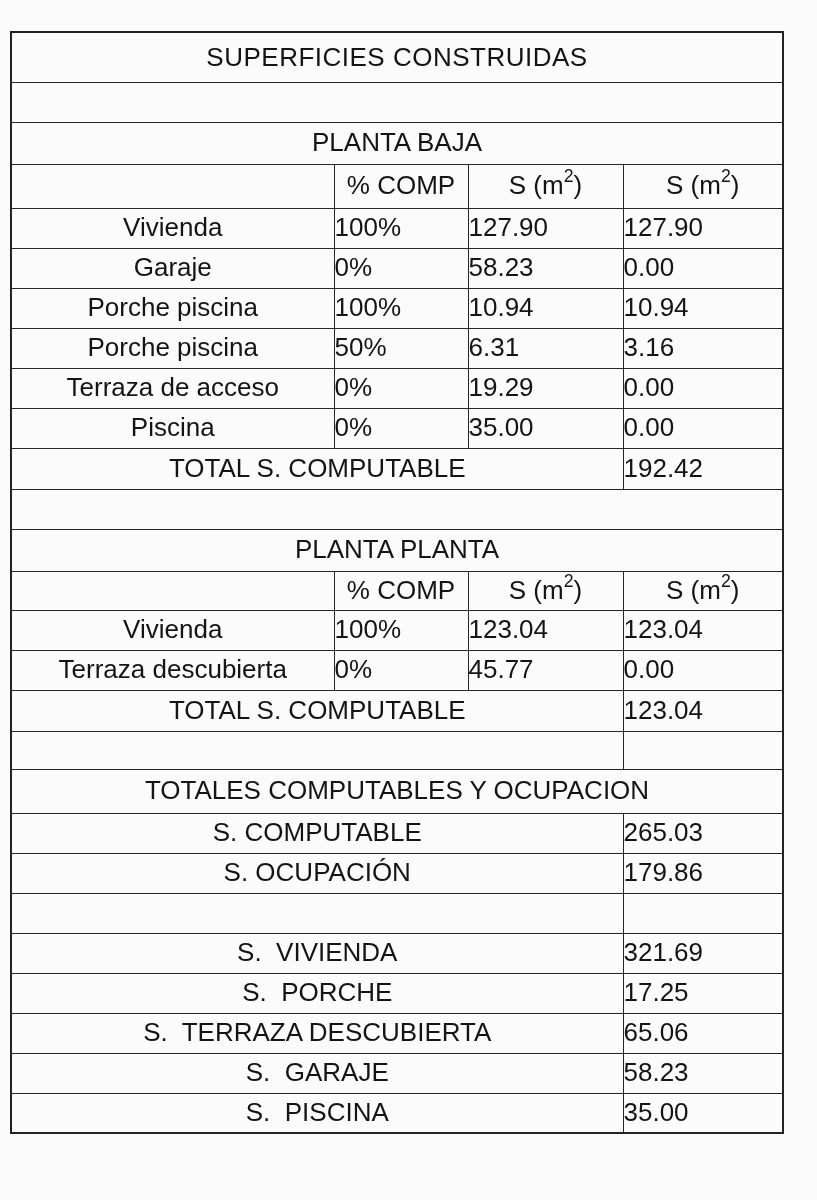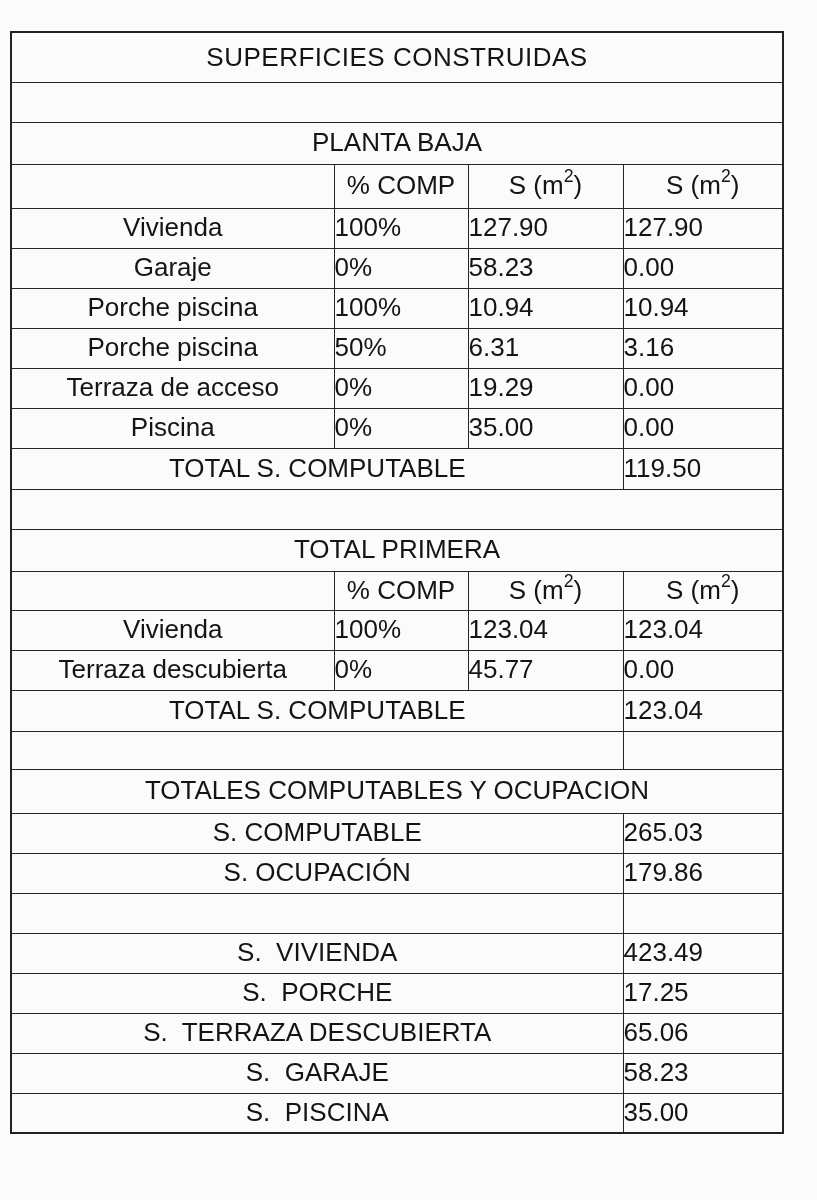--- a/index.html
+++ b/index.html
@@ -136,29 +136,29 @@
     </tr>
     <tr class="rd">
       <td class="lbl">Piscina</td>
       <td class="ctr">0%</td>
       <td class="ctr">35.00</td>
       <td class="ctr">0.00</td>
     </tr>
 
     <tr class="rto">
       <td colspan="3" class="lbl">TOTAL S. COMPUTABLE</td>
-      <td class="ctr">119.50</td>
+      <td class="ctr">192.42</td>
     </tr>
 
     <tr class="rsp">
       <td colspan="4"></td>
     </tr>
 
     <tr class="rse">
-      <td colspan="4" class="sec">TOTAL PRIMERA</td>
+      <td colspan="4" class="sec">PLANTA PLANTA</td>
     </tr>
     <tr class="rch2">
       <td></td>
       <td class="colhdr">% COMP</td>
       <td class="colhdr"><span>S (m</span><sup class="sq">2</sup><span>)</span></td>
       <td class="colhdr"><span>S (m</span><sup class="sq">2</sup><span>)</span></td>
     </tr>
 
     <tr class="rd">
       <td class="lbl">Vivienda</td>
@@ -195,21 +195,21 @@
       <td class="ctr">179.86</td>
     </tr>
 
     <tr class="rsp">
       <td colspan="3"></td>
       <td></td>
     </tr>
 
     <tr class="rd">
       <td colspan="3" class="lbl">S.  VIVIENDA</td>
-      <td class="ctr">423.49</td>
+      <td class="ctr">321.69</td>
     </tr>
     <tr class="rd">
       <td colspan="3" class="lbl">S.  PORCHE</td>
       <td class="ctr">17.25</td>
     </tr>
     <tr class="rd">
       <td colspan="3" class="lbl">S.  TERRAZA DESCUBIERTA</td>
       <td class="ctr">65.06</td>
     </tr>
     <tr class="rd">

